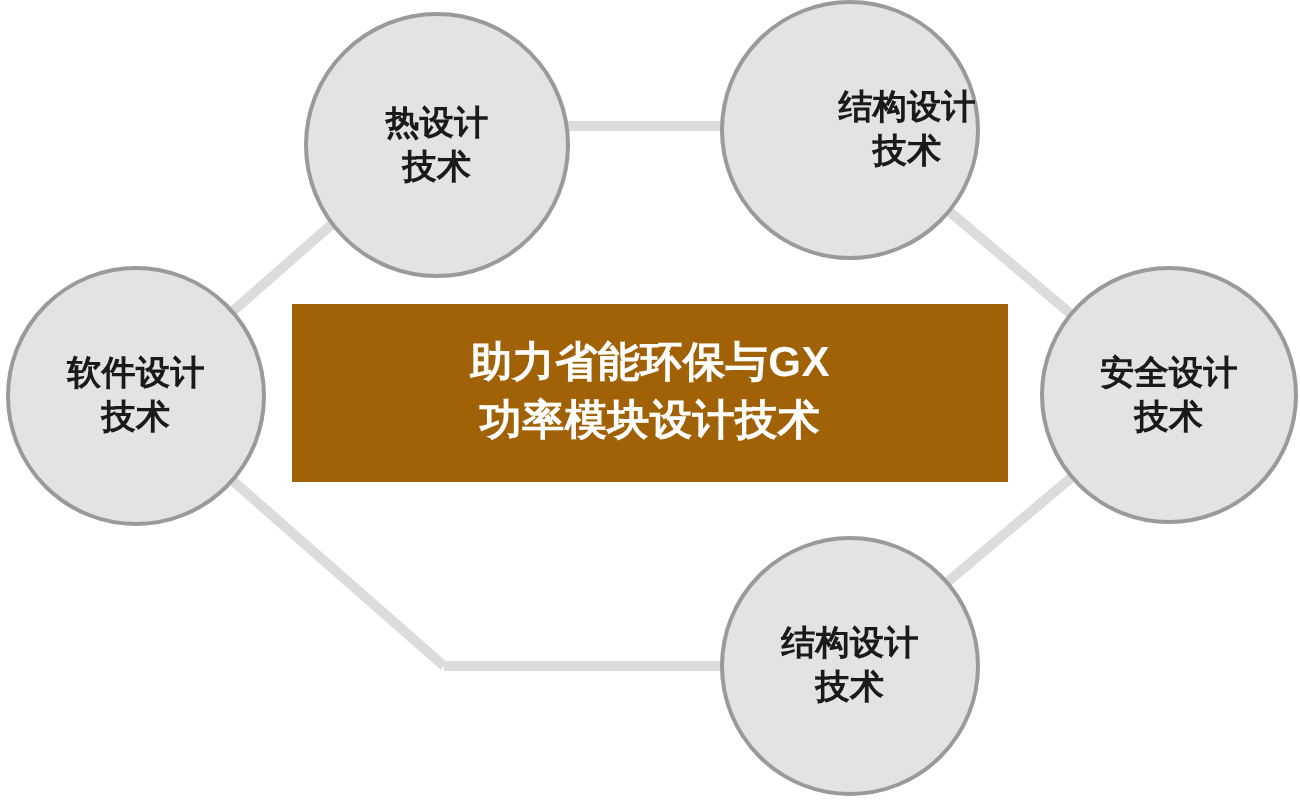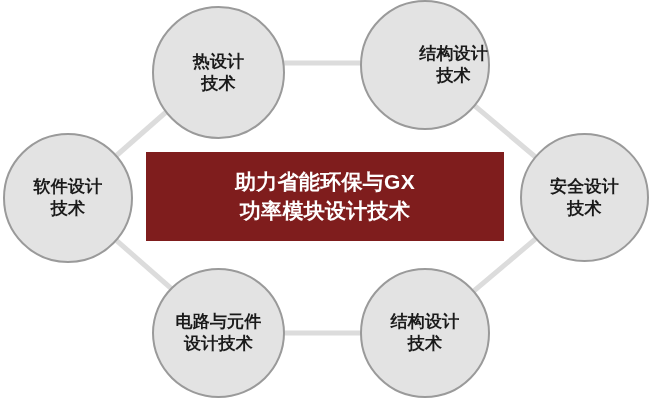--- a/index.html
+++ b/index.html
@@ -40,21 +40,21 @@
     font-size: 17px;
     line-height: 1.28;
     letter-spacing: 0.2px;
   }
   .node .label {
     display: block;
     white-space: pre-line;
   }
   .center {
     position: absolute;
-    background: #7f1d1d;
+    background: #a16207;
     display: flex;
     align-items: center;
     justify-content: center;
     text-align: center;
     color: #ffffff;
     font-weight: bold;
     font-size: 21px;
     line-height: 1.34;
     letter-spacing: 0.3px;
   }
@@ -92,24 +92,20 @@
   <div class="node" style="left:520px; top:133px; width:129px; height:129px;">
     <span class="label">安全设计
 技术</span>
   </div>
 
   <div class="node" style="left:360px; top:268px; width:130px; height:130px;">
     <span class="label">结构设计
 技术</span>
   </div>
 
-  <div class="node" style="left:152px; top:268px; width:133px; height:130px;">
-    <span class="label">电路与元件
-设计技术</span>
-  </div>
 
   <div class="node" style="left:3px; top:133px; width:130px; height:130px;">
     <span class="label">软件设计
 技术</span>
   </div>
 
   <div class="center" style="left:146px; top:152px; width:358px; height:89px;">
     <span class="label">助力省能环保与GX
 功率模块设计技术</span>
   </div>

